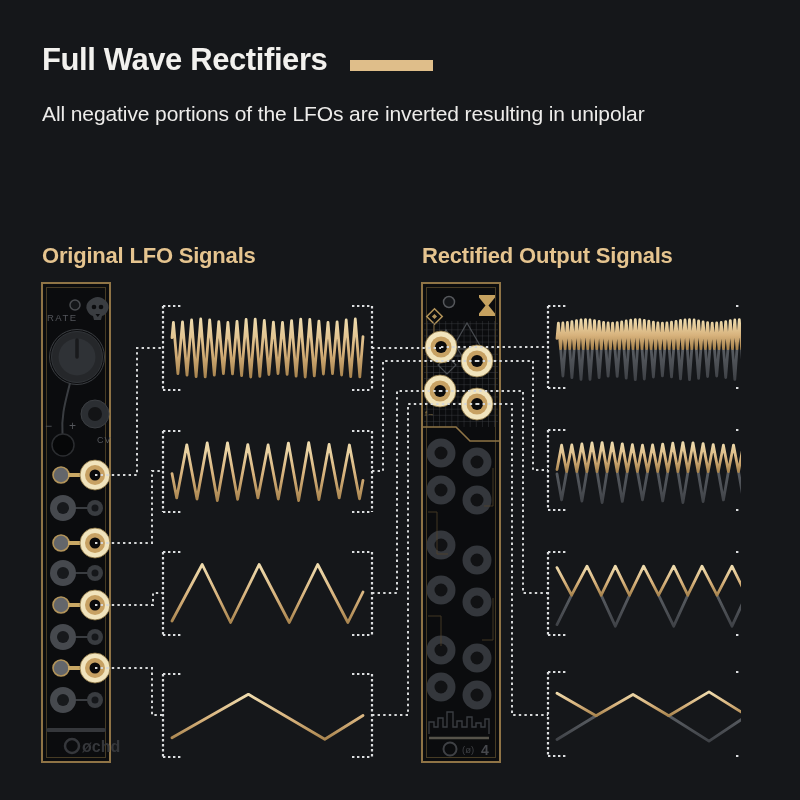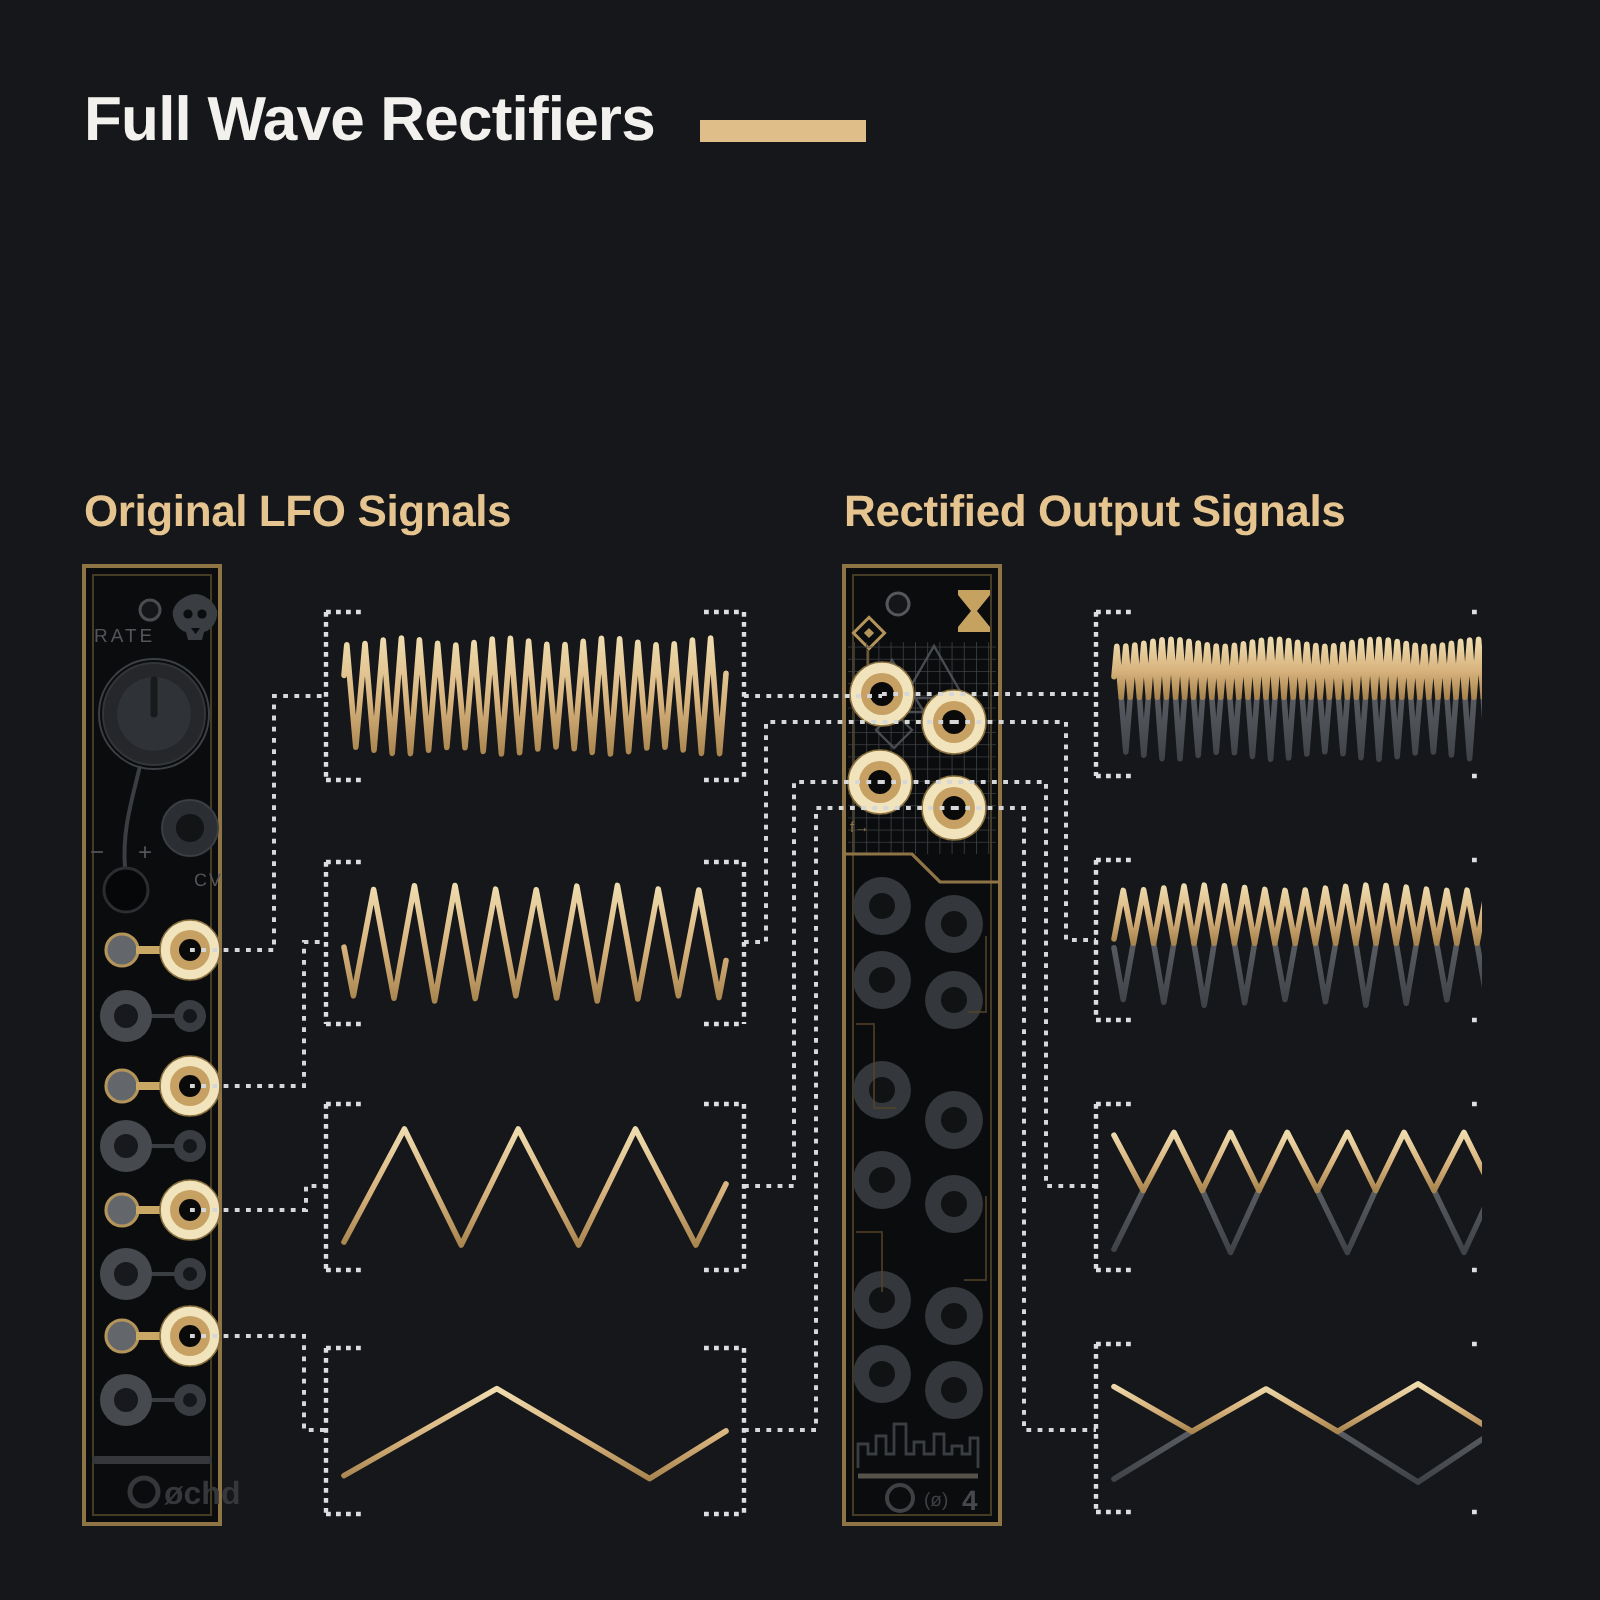--- a/index.html
+++ b/index.html
@@ -32,20 +32,21 @@
   svg text{font-family:"Liberation Sans","DejaVu Sans",sans-serif;}
 </style>
 </head>
 <body>
 
 <div class="stage">
 
   <div class="title">Full Wave Rectifiers</div>
   <div class="accent-bar"></div>
   <div class="desc">
+    <div>All negative portions of the LFOs are inverted resulting in unipolar</div>
   </div>
   <div class="section-label right">Rectified Output Signals</div>
   <div class="section-label left">Original LFO Signals</div>
 
   <svg id="diagram" width="800" height="800" viewBox="0 0 800 800">
     <defs id="dyn-defs">
         <linearGradient id="goldGrad" x1="0" y1="0" x2="0" y2="1">
           <stop offset="0" stop-color="#efdcae"></stop>
           <stop offset="0.55" stop-color="#d7b27c"></stop>
           <stop offset="1" stop-color="#a9854f"></stop>

